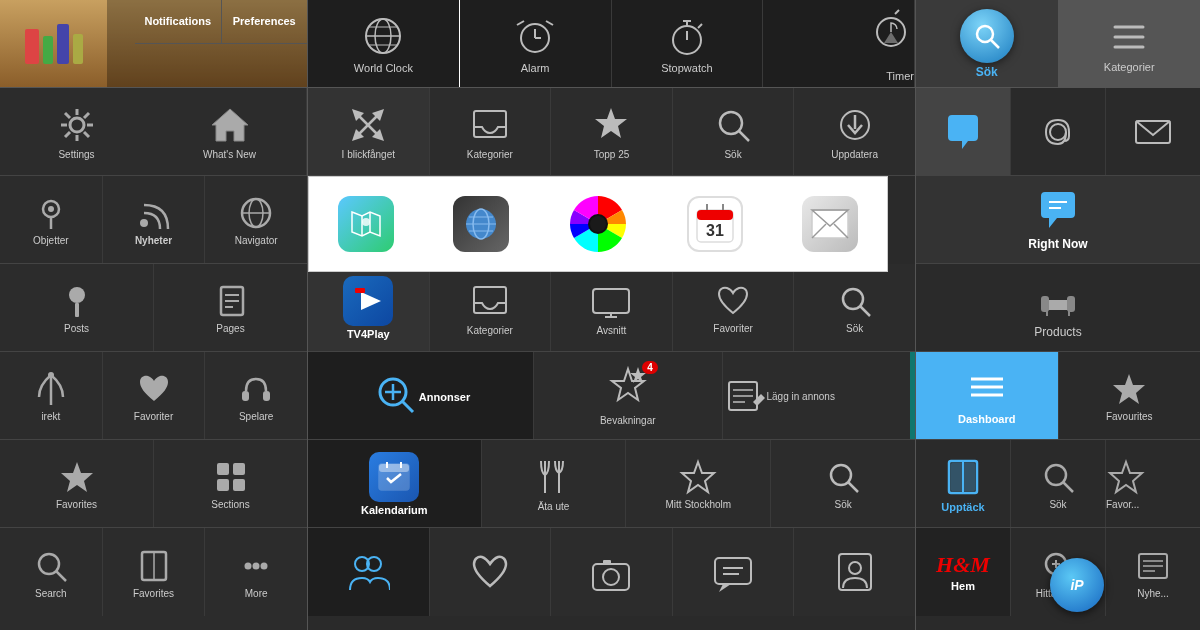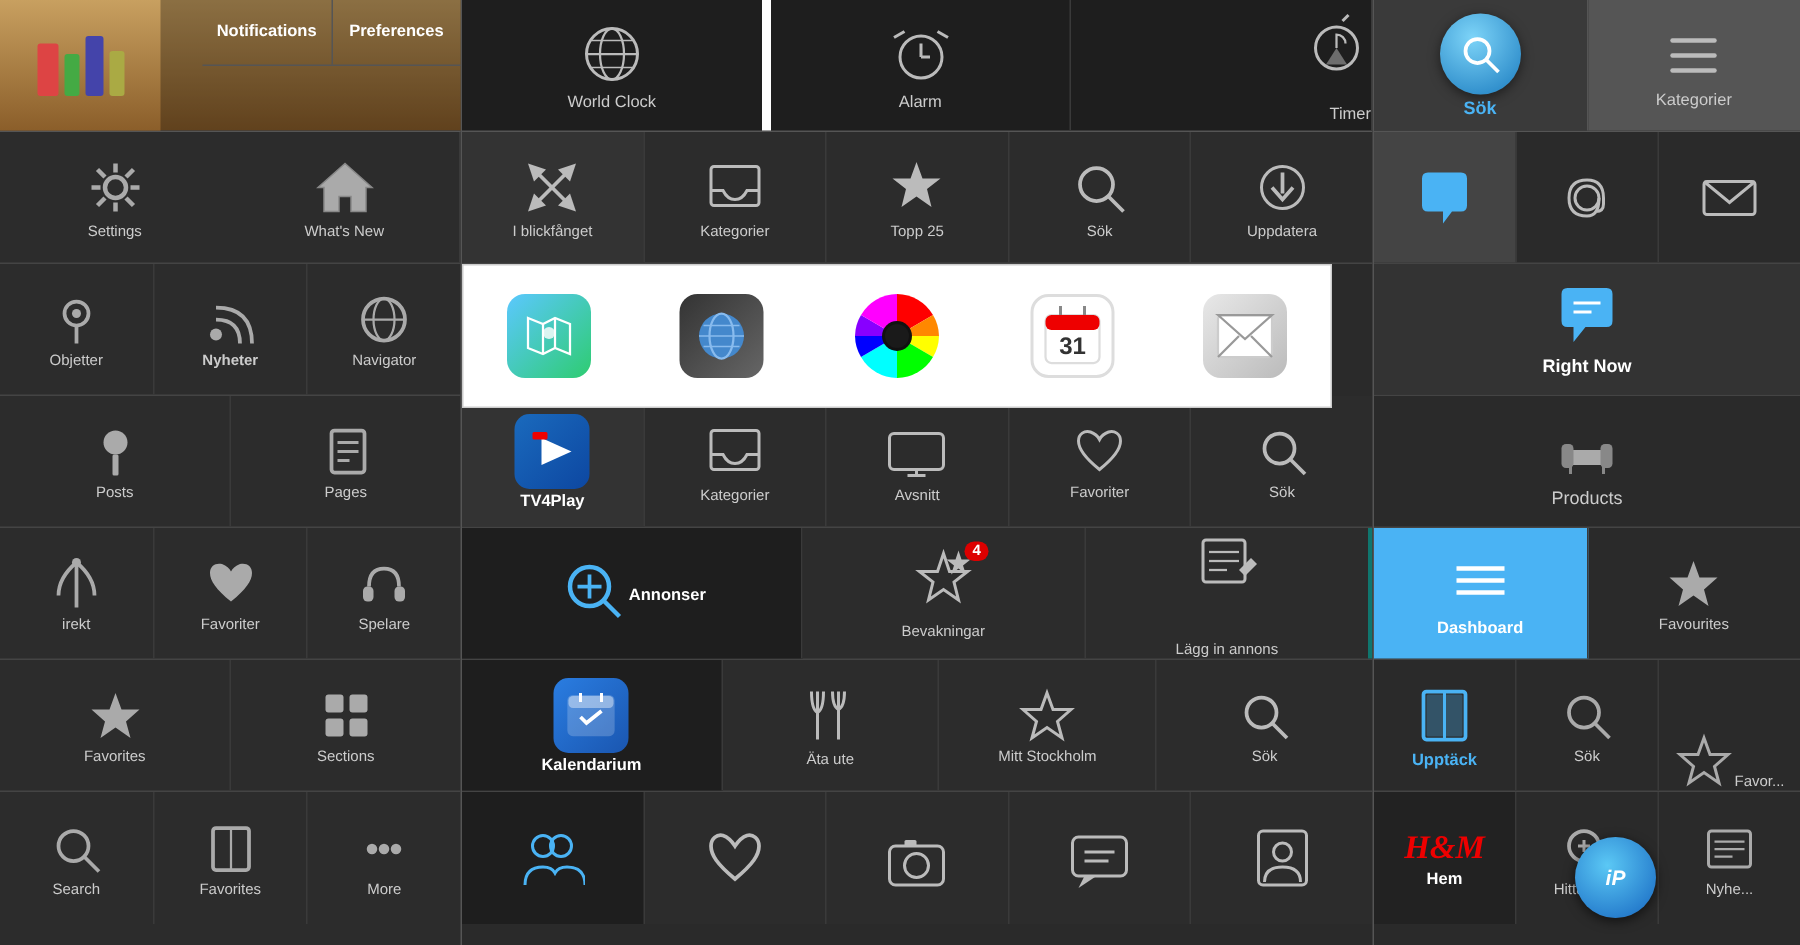--- a/index.html
+++ b/index.html
@@ -189,21 +189,21 @@
           <circle cx="20" cy="20" r="3.5" fill="#aaa"></circle>
           <circle cx="28" cy="20" r="3.5" fill="#aaa"></circle>
         </svg>
         <span style="font-size:10px;color:#ccc;margin-top:2px;">More</span>
       </div>
     </div>
   </div>
 
   <div style="position:absolute;top:0;left:308px;right:285px;height:88px;display:flex;background:#1e1e1e;border-bottom:1px solid #555;z-index:3;">
 
-    <div style="flex:1;display:flex;flex-direction:column;align-items:center;justify-content:center;cursor:pointer;border-right:6px solid #ffffff;">
+    <div style="flex:1;display:flex;flex-direction:column;align-items:center;justify-content:center;cursor:pointer;border-right:1px solid #ffffff;">
       <svg width="46" height="46" viewBox="0 0 46 46">
         <circle cx="23" cy="23" r="17" fill="none" stroke="#bbb" stroke-width="2"></circle>
         <ellipse cx="23" cy="23" rx="8" ry="17" fill="none" stroke="#bbb" stroke-width="1.5"></ellipse>
         <line x1="6" y1="23" x2="40" y2="23" stroke="#bbb" stroke-width="1.5"></line>
         <line x1="9" y1="14" x2="37" y2="14" stroke="#bbb" stroke-width="1"></line>
         <line x1="9" y1="32" x2="37" y2="32" stroke="#bbb" stroke-width="1"></line>
       </svg>
       <span style="font-size:11px;color:#ccc;margin-top:3px;font-weight:500;">World Clock</span>
     </div>
 
@@ -211,20 +211,30 @@
       <svg width="46" height="46" viewBox="0 0 46 46">
         <circle cx="23" cy="25" r="14" fill="none" stroke="#bbb" stroke-width="2"></circle>
         <line x1="23" y1="25" x2="23" y2="16" stroke="#bbb" stroke-width="2"></line>
         <line x1="23" y1="25" x2="29" y2="25" stroke="#bbb" stroke-width="2"></line>
         <line x1="5" y1="12" x2="12" y2="8" stroke="#bbb" stroke-width="2"></line>
         <line x1="41" y1="12" x2="34" y2="8" stroke="#bbb" stroke-width="2"></line>
       </svg>
       <span style="font-size:11px;color:#ccc;margin-top:3px;font-weight:500;">Alarm</span>
     </div>
 
+    <div style="flex:1;display:flex;flex-direction:column;align-items:center;justify-content:center;cursor:pointer;border-right:1px solid #3a3a3a;">
+      <svg width="46" height="46" viewBox="0 0 46 46">
+        <circle cx="23" cy="27" r="14" fill="none" stroke="#bbb" stroke-width="2"></circle>
+        <line x1="23" y1="27" x2="23" y2="18" stroke="#bbb" stroke-width="2"></line>
+        <line x1="19" y1="8" x2="27" y2="8" stroke="#bbb" stroke-width="2"></line>
+        <line x1="23" y1="8" x2="23" y2="13" stroke="#bbb" stroke-width="2"></line>
+        <line x1="34" y1="15" x2="38" y2="11" stroke="#bbb" stroke-width="2"></line>
+      </svg>
+      <span style="font-size:11px;color:#ccc;margin-top:3px;font-weight:500;">Stopwatch</span>
+    </div>
 
     <div style="flex:1;display:flex;flex-direction:column;align-items:flex-end;justify-content:center;cursor:pointer;border-right:1px solid #3a3a3a;gap:16px;">
       <svg width="46" height="46" viewBox="0 0 46 46">
         <circle cx="23" cy="27" r="14" fill="none" stroke="#bbb" stroke-width="2"></circle>
 
         <path d="M23,27 L23,18 A6,6 0 0 1 29,24" fill="none" stroke="#bbb" stroke-width="1.5"></path>
         <path d="M16,38 L30,38 L23,27 Z" fill="#bbb" opacity="0.5"></path>
         <line x1="27" y1="9" x2="31" y2="5" stroke="#bbb" stroke-width="2"></line>
       </svg>
       <span style="font-size:11px;color:#ccc;margin-top:3px;font-weight:500;">Timer</span>
@@ -328,21 +338,21 @@
         </svg>
         <span style="font-size:11px;color:#4ab3f4;margin-top:2px;font-weight:bold;">Upptäck</span>
       </div>
       <div style="flex:1;display:flex;flex-direction:column;align-items:center;justify-content:center;cursor:pointer;border-right:1px solid #3a3a3a;">
         <svg width="40" height="40" viewBox="0 0 40 40">
           <circle cx="18" cy="18" r="10" fill="none" stroke="#aaa" stroke-width="2.5"></circle>
           <line x1="25" y1="25" x2="35" y2="35" stroke="#aaa" stroke-width="2.5"></line>
         </svg>
         <span style="font-size:10px;color:#ccc;margin-top:2px;">Sök</span>
       </div>
-      <div style="flex:1;display:flex;flex-direction:row;align-items:flex-end;justify-content:center;cursor:pointer;">
+      <div style="flex:1;display:flex;flex-direction:column;align-items:flex-start;justify-content:center;cursor:pointer;">
         <svg width="40" height="40" viewBox="0 0 40 40">
           <polygon points="20,5 24,16 36,16 27,24 30,35 20,28 10,35 13,24 4,16 16,16" fill="none" stroke="#aaa" stroke-width="2"></polygon>
         </svg>
         <span style="font-size:10px;color:#ccc;margin-top:2px;">Favor...</span>
       </div>
     </div>
 
     <div style="height:88px;display:flex;">
       <div style="flex:1;display:flex;flex-direction:column;align-items:center;justify-content:center;cursor:pointer;border-right:1px solid #3a3a3a;background:#222;">
 
@@ -541,21 +551,21 @@
     <div style="flex:1;display:flex;flex-direction:column;align-items:center;justify-content:center;cursor:pointer;border-right:1px solid #3a3a3a;">
       <div style="position:relative;">
         <svg width="44" height="44" viewBox="0 0 44 44">
           <polygon points="22,4 26,16 38,16 29,23 32,35 22,28 12,35 15,23 6,16 18,16" fill="none" stroke="#bbb" stroke-width="2"></polygon>
           <polygon points="32,2 34,8 40,8 35,12 37,18 32,14 27,18 29,12 24,8 30,8" fill="#bbb"></polygon>
         </svg>
         <span style="position:absolute;top:-4px;right:-8px;background:#dd0000;color:#fff;font-size:10px;font-weight:bold;border-radius:8px;padding:1px 5px;">4</span>
       </div>
       <span style="font-size:10px;color:#ccc;margin-top:2px;">Bevakningar</span>
     </div>
-    <div style="flex:1;display:flex;flex-direction:column;align-items:center;justify-content:space-between;cursor:pointer;border-right:3px solid #0f766e;">
+    <div style="flex:1;display:flex;flex-direction:row;align-items:center;justify-content:flex-start;cursor:pointer;border-right:5px solid #0f766e;">
       <svg width="44" height="44" viewBox="0 0 44 44">
         <rect x="6" y="8" width="28" height="28" rx="2" fill="none" stroke="#bbb" stroke-width="2"></rect>
         <line x1="10" y1="16" x2="30" y2="16" stroke="#bbb" stroke-width="1.5"></line>
         <line x1="10" y1="22" x2="30" y2="22" stroke="#bbb" stroke-width="1.5"></line>
         <line x1="10" y1="28" x2="22" y2="28" stroke="#bbb" stroke-width="1.5"></line>
         <polygon points="30,28 38,20 42,24 34,32" fill="#bbb"></polygon>
       </svg>
       <span style="font-size:10px;color:#ccc;margin-top:2px;">Lägg in annons</span>
     </div>
   </div>

